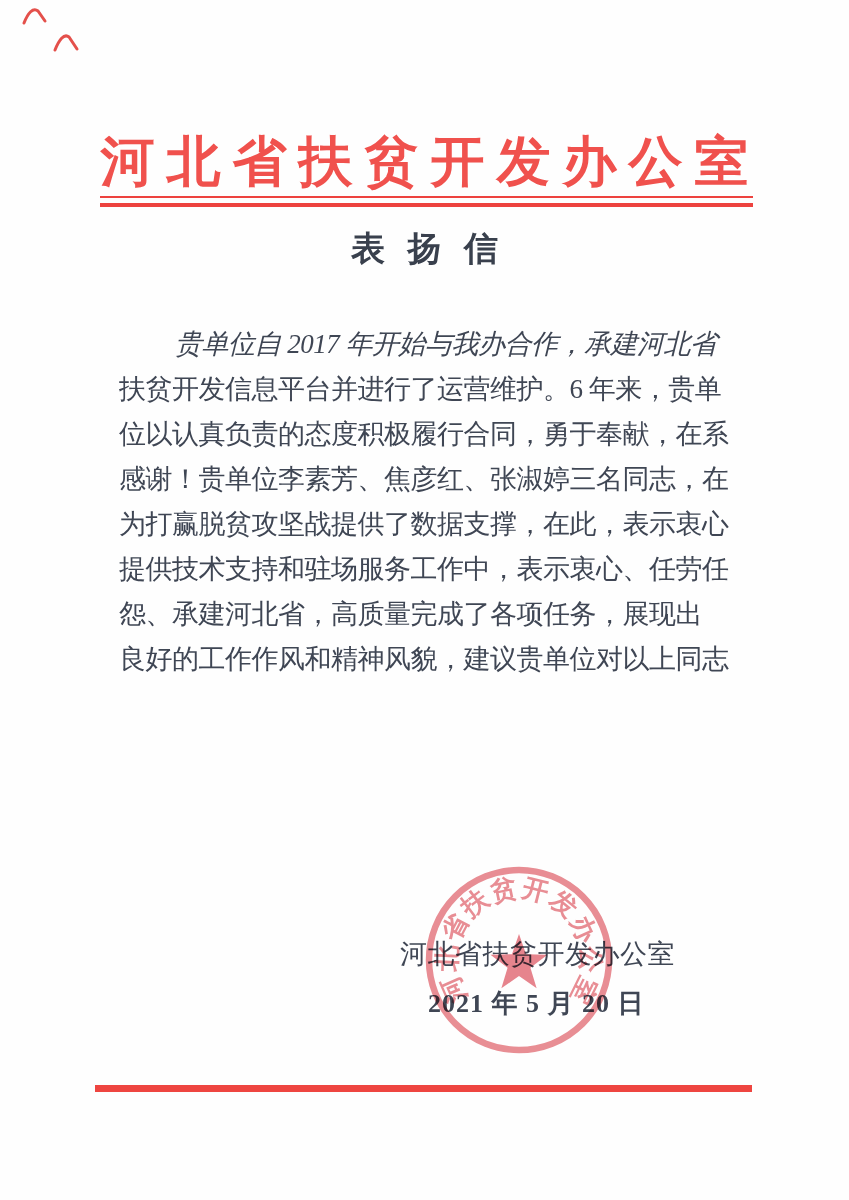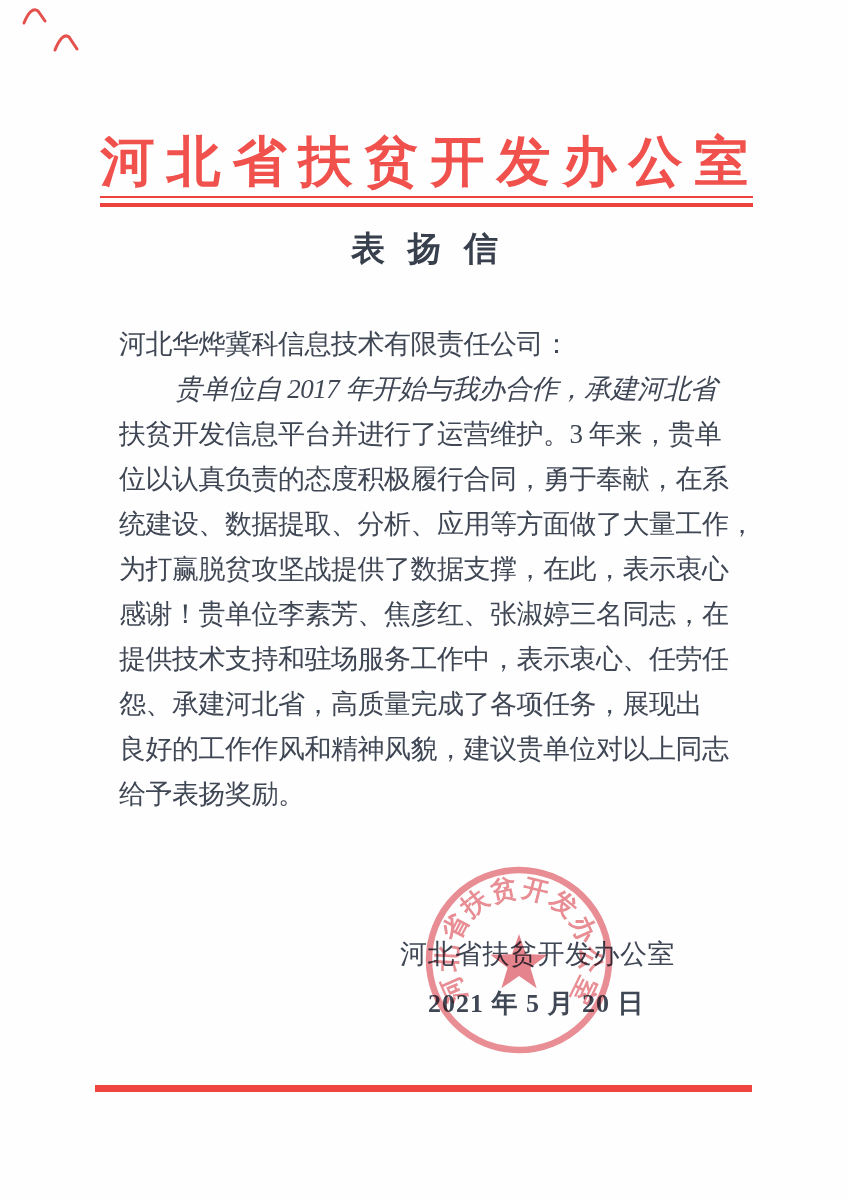--- a/index.html
+++ b/index.html
@@ -73,31 +73,28 @@
     <path d="M55 50 C59 40, 64 33, 69 37 L77 49" fill="none" stroke="#e4504b" stroke-width="3" stroke-linecap="round"></path>
   </svg>
 
   <div class="org-title">河北省扶贫开发办公室</div>
   <div class="rule rule-thin"></div>
   <div class="rule rule-thick"></div>
 
   <div class="letter-title">表 扬 信</div>
 
   <div class="letter-body">
-    <div class="line">河北华烨冀科信息技术有限责任公司：</div>
     <div class="line indent">贵单位自 2017 年开始与我办合作，承建河北省</div>
-    <div class="line">扶贫开发信息平台并进行了运营维护。3 年来，贵单</div>
+    <div class="line">扶贫开发信息平台并进行了运营维护。6 年来，贵单</div>
     <div class="line">位以认真负责的态度积极履行合同，勇于奉献，在系</div>
-    <div class="line">统建设、数据提取、分析、应用等方面做了大量工作，</div>
+    <div class="line">感谢！贵单位李素芳、焦彦红、张淑婷三名同志，在</div>
     <div class="line">为打赢脱贫攻坚战提供了数据支撑，在此，表示衷心</div>
-    <div class="line">感谢！贵单位李素芳、焦彦红、张淑婷三名同志，在</div>
     <div class="line">提供技术支持和驻场服务工作中，表示衷心、任劳任</div>
     <div class="line">怨、承建河北省，高质量完成了各项任务，展现出</div>
     <div class="line">良好的工作作风和精神风貌，建议贵单位对以上同志</div>
-    <div class="line">给予表扬奖励。</div>
   </div>
 
   <div class="sig-org">河北省扶贫开发办公室</div>
   <div class="sig-date">2021 年 5 月 20 日</div>
 
   <div class="seal">
     <svg width="224" height="224" viewBox="0 0 224 224">
       <g opacity="0.82">
         <circle cx="112" cy="112" r="90" fill="none" stroke="#e4767e" stroke-width="6.5"></circle>
         <path id="sealArc" d="M 62.4 150.8 A 63 63 0 1 1 161.6 150.8" fill="none"></path>

